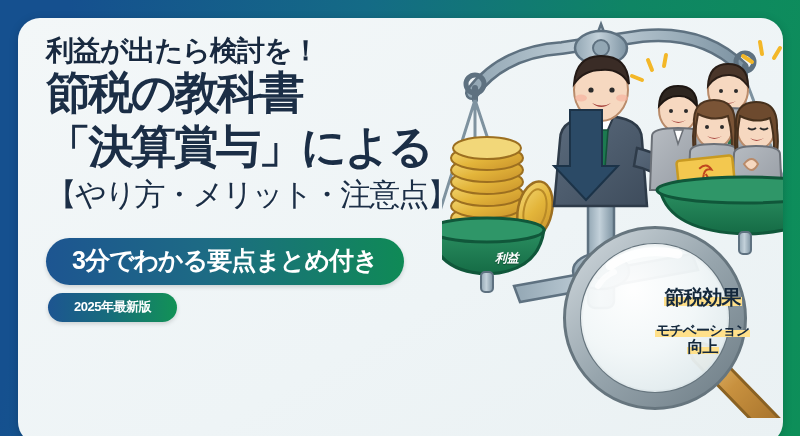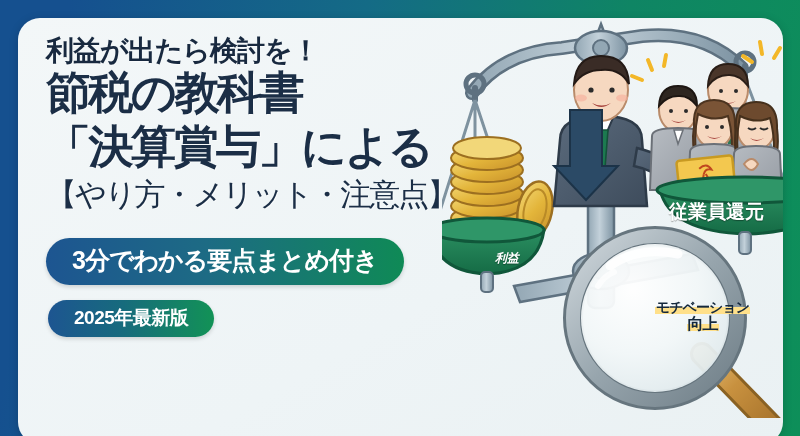--- a/index.html
+++ b/index.html
@@ -44,21 +44,21 @@
     display:inline-block; color:#fff; font-weight:bold; white-space:nowrap;
     border-radius:999px; text-align:center;
   }
   #pill-summary {
     margin-top:22px; font-size:25px; letter-spacing:-1px;
     padding:6px 26px 8px 26px;
     background:linear-gradient(90deg,#1d5591 0%,#1d6b84 45%,#0f8a56 100%);
     box-shadow:0 2px 4px rgba(0,0,0,.15);
   }
   #pill-year {
-    margin-top:15px; margin-left:2px; font-size:19px; letter-spacing:-0.5px;
+    margin-top:8px; margin-left:2px; font-size:13px; letter-spacing:-0.5px;
     padding:5px 26px 6px 26px;
     background:linear-gradient(90deg,#1d5591 0%,#176b7d 45%,#129256 100%);
     box-shadow:0 2px 4px rgba(0,0,0,.15);
   }
 
   
   #illus { position:absolute; left:424px; top:0; width:341px; height:400px; }
   #illus svg { display:block; width:341px; height:400px; }
 
   
@@ -272,20 +272,20 @@
         <circle cx="213" cy="300" r="82" fill="none" stroke="url(#rimG)" stroke-width="14"></circle>
         <circle cx="213" cy="300" r="74" fill="url(#lensG)" opacity=".95"></circle>
         <path d="M168 248 Q196 228 236 236" fill="none" stroke="#ffffff" stroke-width="9" stroke-linecap="round" opacity=".85"></path>
         <path d="M156 268 Q162 258 172 254" fill="none" stroke="#ffffff" stroke-width="6" stroke-linecap="round" opacity=".7"></path>
       </g>
     </svg>
 
   </div>
 
   <div class="panlabel" id="label-rieki">利益</div>
-  <div class="panlabel" id="label-kangen">従業員還元</div>
 
   <div id="magwrap">
+    <div class="magline" id="mag1"><em>節税効果</em></div>
     <div class="magline" id="mag2"><em>モチベーション</em></div>
     <div class="magline" id="mag3"><em>向上</em></div>
   </div>
 
 </div>
 
 </body></html>

